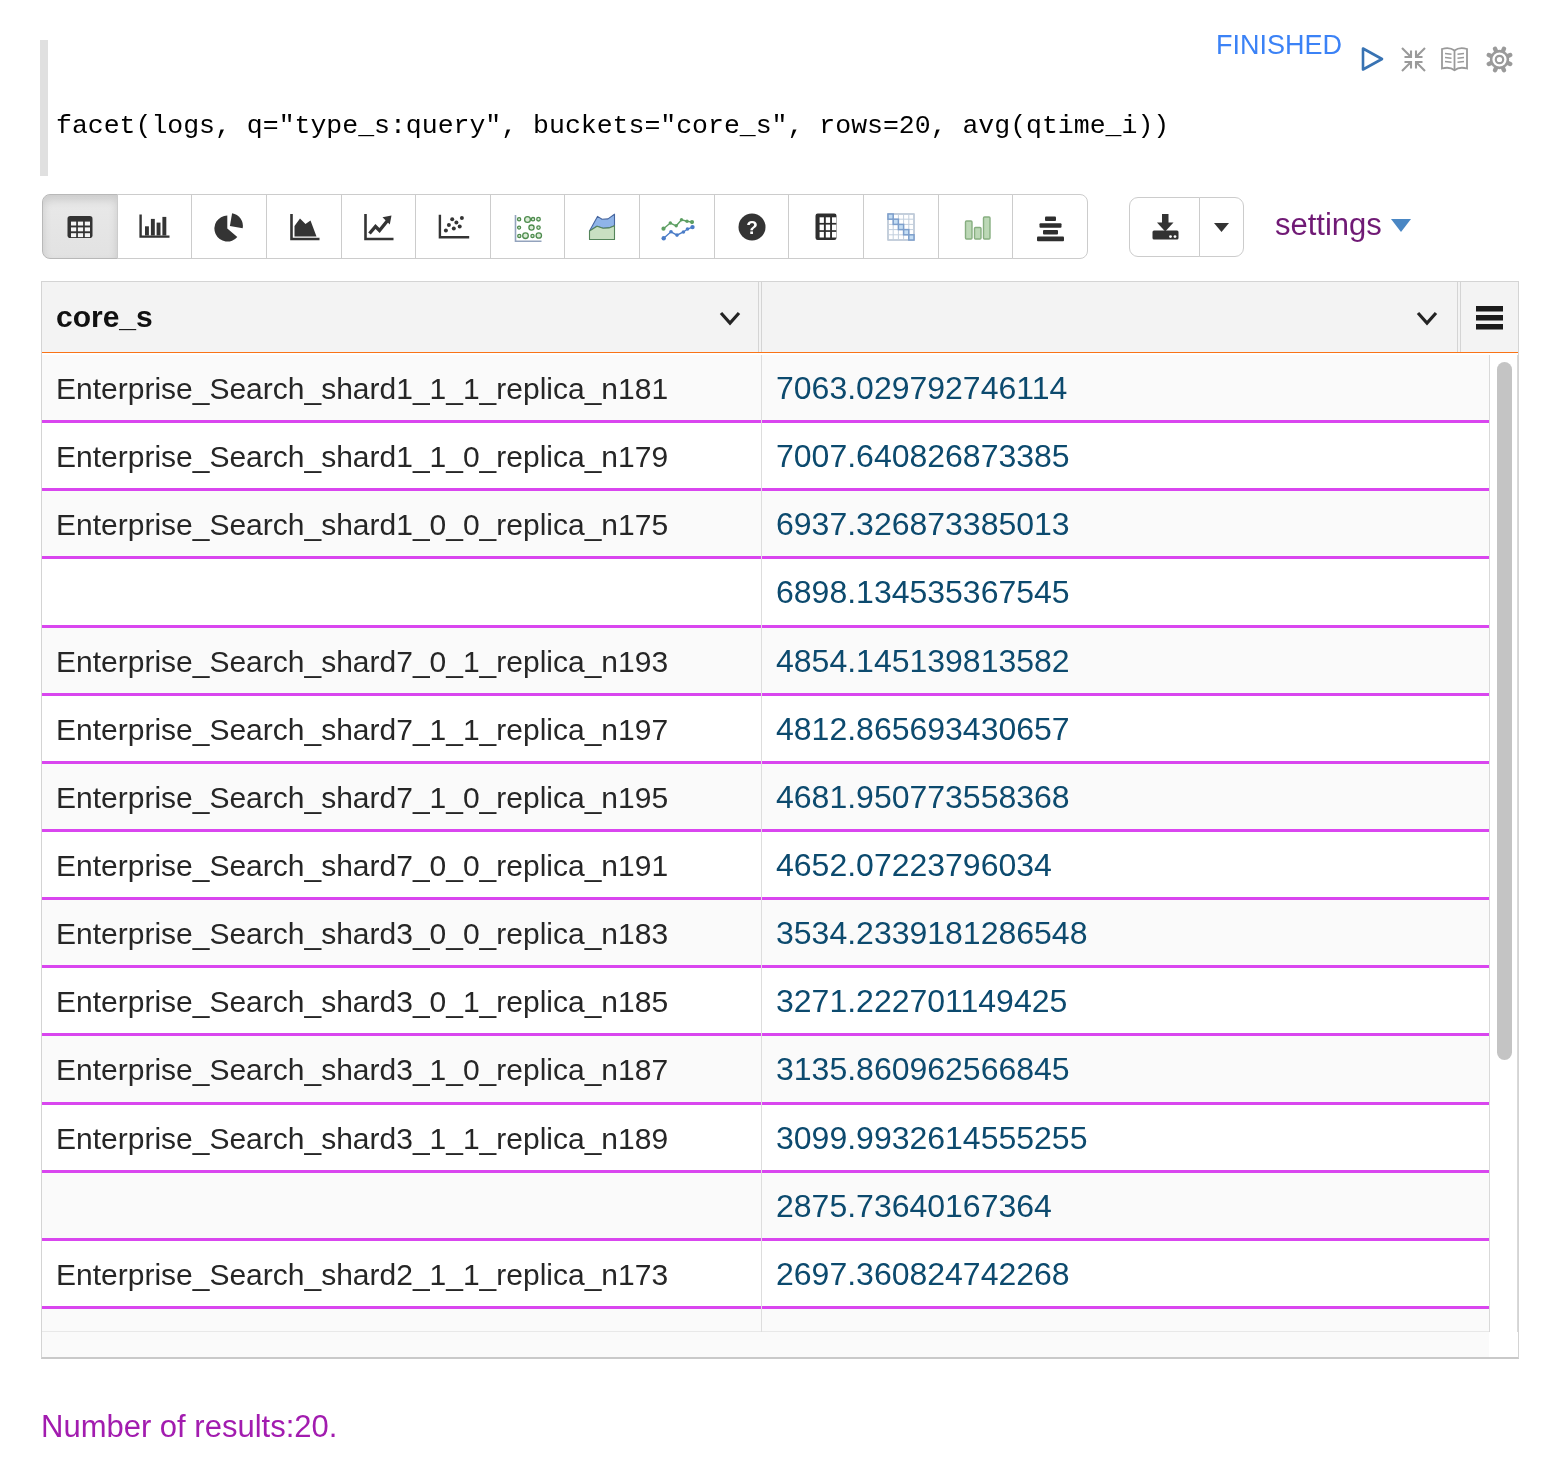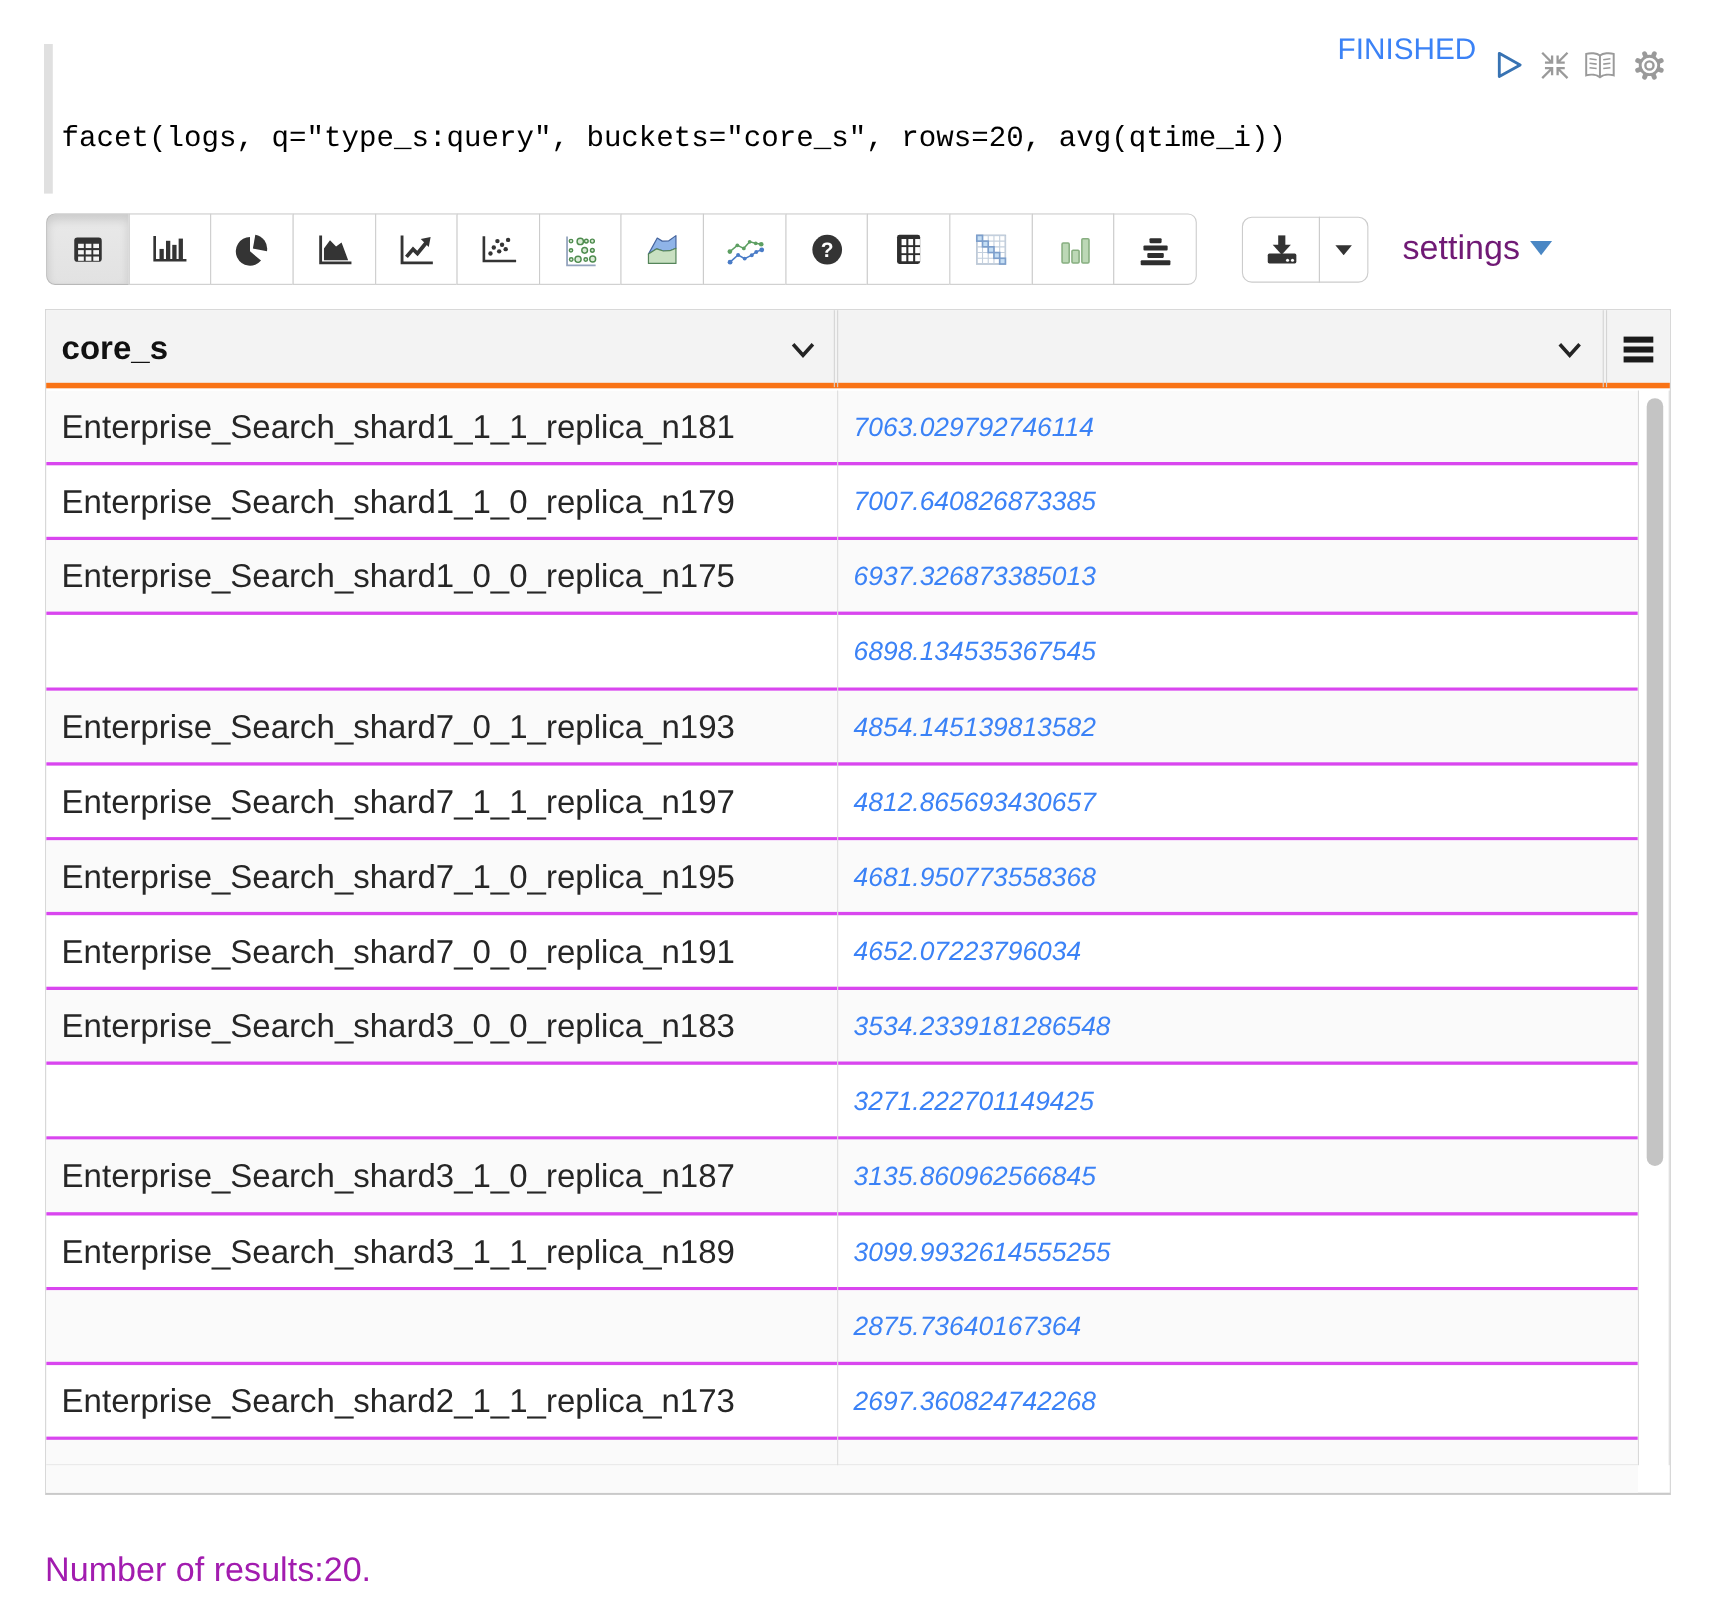--- a/index.html
+++ b/index.html
@@ -18,30 +18,30 @@
 .tbtn:last-child { border-top-right-radius:8px; border-bottom-right-radius:8px; }
 .tbtn.active { background:linear-gradient(#e9e9e9,#e2e2e2); box-shadow:inset 0 5px 9px rgba(0,0,0,0.13); border-color:#b8b8b8; }
 #dlgrp { position:absolute; left:1087px; top:3px; display:flex; }
 .dbtn { height:60px; background:#fff; border:1px solid #ccc; display:flex; align-items:center; justify-content:center; flex:none; }
 #dbtn1 { width:71px; border-radius:9px 0 0 9px; }
 #dbtn2 { width:45px; border-radius:0 9px 9px 0; margin-left:-1px; }
 #settings { position:absolute; left:1233px; top:13px; font-size:31px; color:#701a75; white-space:nowrap; }
 #settings .caret { display:inline-block; width:0; height:0; border-left:10px solid transparent; border-right:10px solid transparent; border-top:13px solid #4a87c4; margin-left:9px; margin-bottom:3px; }
 
 #grid { position:absolute; left:41px; top:281px; width:1478px; height:1078px; border:1px solid #d4d4d4; border-bottom:2px solid #c9c9c9; background:#fff; }
-#ghead { position:absolute; left:0; top:0; width:1476px; height:71px; background:#f3f3f3; border-bottom:5px solid #f97316; }
+#ghead { position:absolute; left:0; top:0; width:1476px; height:71px; background:#f3f3f3; border-bottom:1px solid #f97316; }
 .hcell { position:absolute; top:0; height:70px; font-weight:bold; font-size:30px; color:#111; }
 .hline { position:absolute; top:0; width:1px; height:70px; background:#d4d4d4; }
 .chev { position:absolute; width:26px; height:26px; }
 .chev svg { display:block; }
 #gbody { position:absolute; left:0; top:73px; width:1447px; height:977px; overflow:hidden; }
 .grow { position:relative; width:100%; height:68.15px; border-bottom:3px solid #d946ef; }
 .grow.odd { background:#fafafa; }
 .c1 { position:absolute; left:14px; top:0; height:67px; line-height:67px; font-size:30px; color:#262626; }
-.c2 { position:absolute; left:734px; top:0; height:67px; line-height:67px; font-size:24px; color:#3b82f6;font-style:italic; }
+.c2 { position:absolute; left:734px; top:0; height:67px; line-height:67px; font-size:32px; color:#0c4a6e; }
 #vline { position:absolute; left:719px; top:73px; width:1px; height:977px; background:#dddddd; z-index:5; }
 #vsb { position:absolute; left:1447px; top:73px; width:29px; height:977px; background:#fff; border-left:1px solid #d9d9d9; border-right:1px solid #d9d9d9; }
 #vthumb { position:absolute; left:7px; top:7px; width:15px; height:698px; background:#c4c4c4; border-radius:8px; }
 #hstrip { position:absolute; left:0; top:1049px; width:1447px; height:26px; background:#fafafa; border-top:1px solid #e8e8e8; }
 #menucell { position:absolute; left:1433px; top:0; width:29px; height:70px; }
 
 #results { position:absolute; left:41px; top:1409px; font-size:31px; color:#a21caf; }
 </style>
 </head>
 <body>
@@ -340,20 +340,21 @@
       </div>
       <div class="grow">
         <span class="c1">Enterprise_Search_shard7_0_0_replica_n191</span>
         <span class="c2">4652.07223796034</span>
       </div>
       <div class="grow odd">
         <span class="c1">Enterprise_Search_shard3_0_0_replica_n183</span>
         <span class="c2">3534.2339181286548</span>
       </div>
       <div class="grow">
+        <span class="c1">Enterprise_Search_shard3_0_1_replica_n185</span>
         <span class="c2">3271.222701149425</span>
       </div>
       <div class="grow odd">
         <span class="c1">Enterprise_Search_shard3_1_0_replica_n187</span>
         <span class="c2">3135.860962566845</span>
       </div>
       <div class="grow">
         <span class="c1">Enterprise_Search_shard3_1_1_replica_n189</span>
         <span class="c2">3099.9932614555255</span>
       </div>

